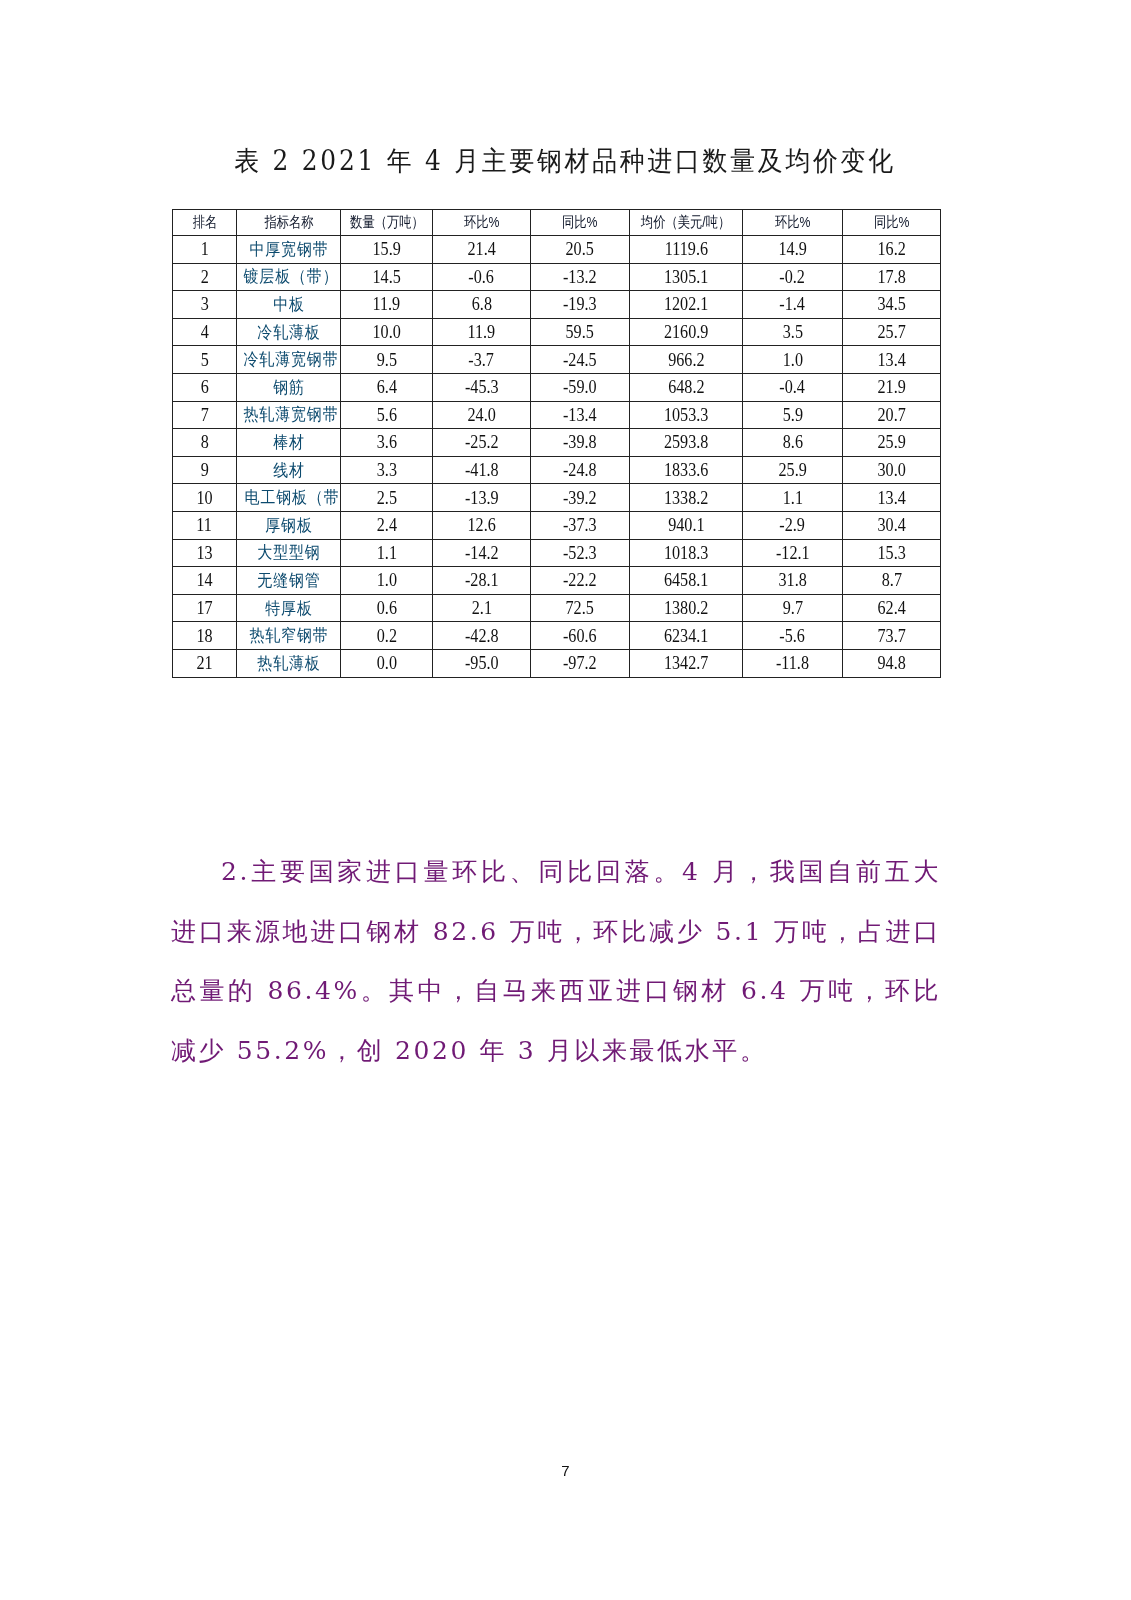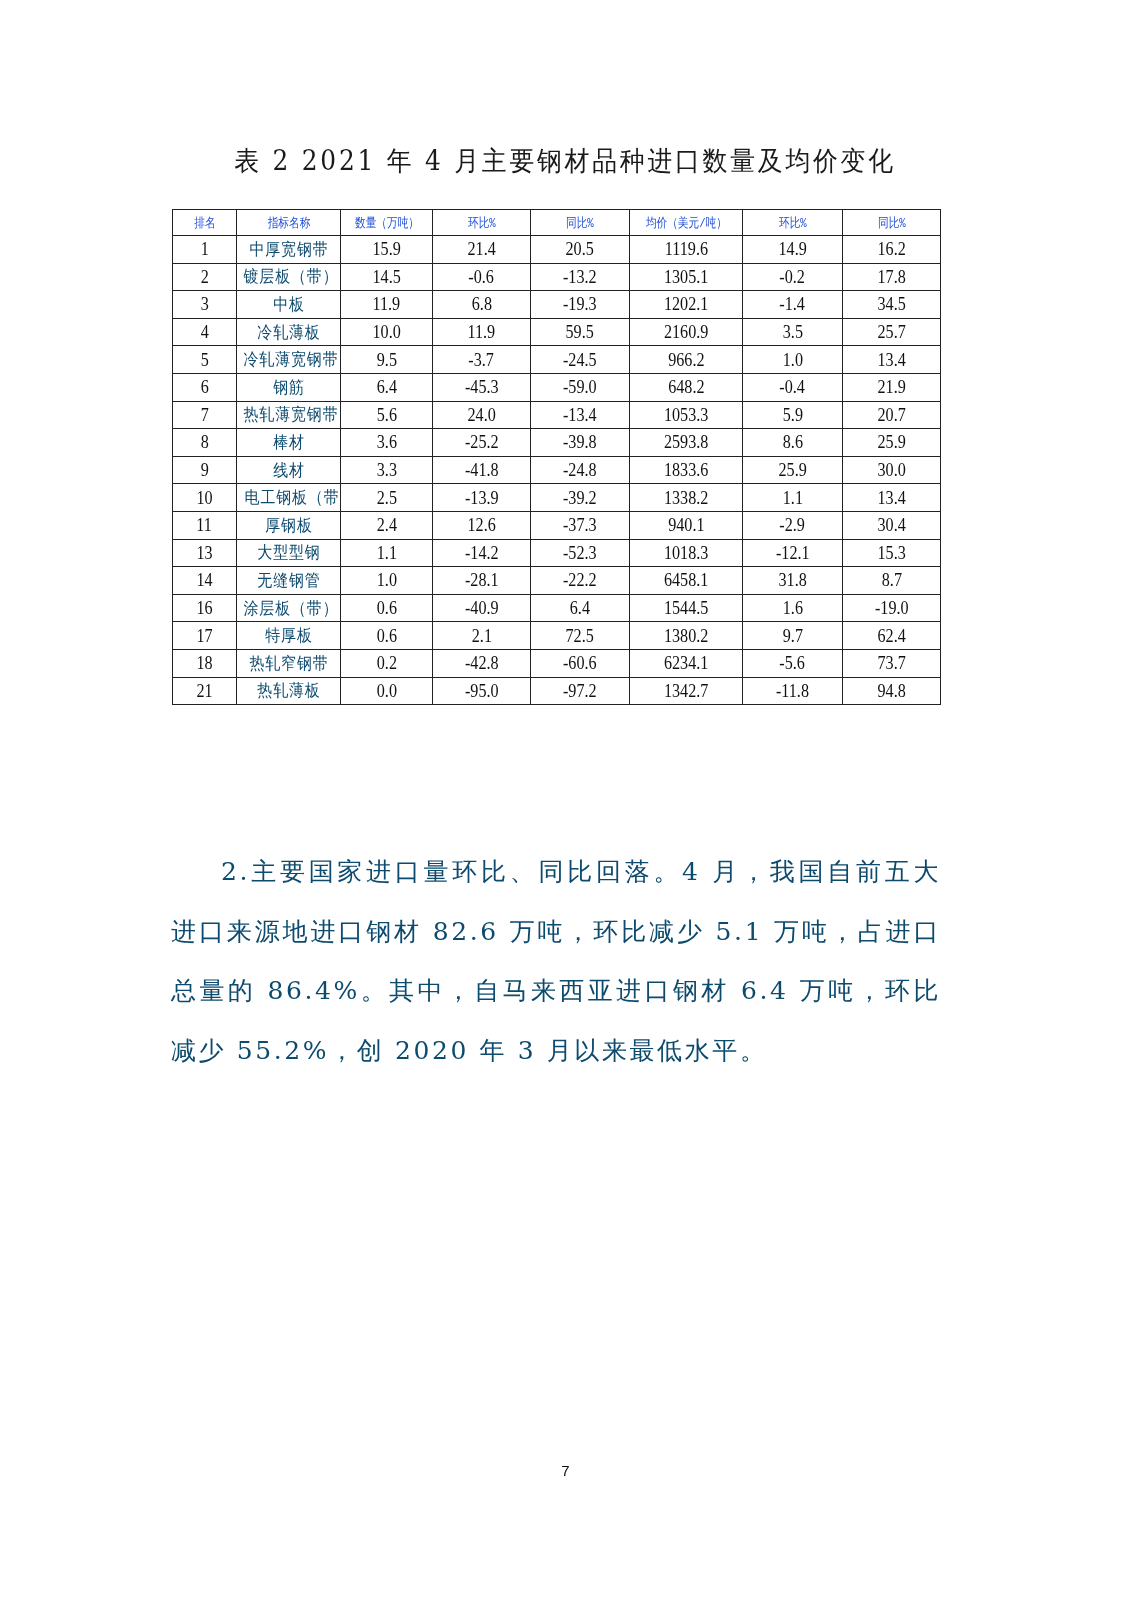--- a/index.html
+++ b/index.html
@@ -38,24 +38,24 @@
     .data-table td, .data-table th {
       border: 1px solid #222;
       padding: 0;
       text-align: center;
       vertical-align: middle;
       height: 26.6px;
       overflow: hidden;
       white-space: nowrap;
     }
     .data-table th {
-      font-family: Liberation Mono, monospace;
+      font-family: Liberation Sans, sans-serif;
       font-weight: normal;
-      font-size: 13px;
-      color: #1d4ed8;
+      font-size: 15px;
+      color: #0f172a;
       height: 25px;
     }
     .data-table th .hdr {
       display: inline-block;
       transform: scaleX(0.82);
     }
     .data-table td.num {
       font-family: "Liberation Serif", "DejaVu Serif", serif;
       font-size: 19px;
       color: #111;
@@ -84,21 +84,21 @@
     .col-yoy2 { width: 98px; }
 
     .body-paragraph {
       position: absolute;
       left: 171px;
       top: 842px;
       width: 770px;
       font-family: "DejaVu Serif", "Liberation Serif", serif;
       font-size: 25px;
       line-height: 59.5px;
-      color: #0c4a6e;
+      color: #701a75;
       text-align: justify;
       text-indent: 50px;
       letter-spacing: 2.6px;
     }
     .page-number {
       position: absolute;
       left: 0;
       width: 1131px;
       top: 1462px;
       text-align: center;
@@ -260,30 +260,20 @@
         <td class="num"><span>14</span></td>
         <td class="name"><span>无缝钢管</span></td>
         <td class="num"><span>1.0</span></td>
         <td class="num"><span>-28.1</span></td>
         <td class="num"><span>-22.2</span></td>
         <td class="num"><span>6458.1</span></td>
         <td class="num"><span>31.8</span></td>
         <td class="num"><span>8.7</span></td>
       </tr>
       <tr>
-        <td class="num"><span>16</span></td>
-        <td class="name"><span>涂层板（带）</span></td>
-        <td class="num"><span>0.6</span></td>
-        <td class="num"><span>-40.9</span></td>
-        <td class="num"><span>6.4</span></td>
-        <td class="num"><span>1544.5</span></td>
-        <td class="num"><span>1.6</span></td>
-        <td class="num"><span>-19.0</span></td>
-      </tr>
-      <tr>
         <td class="num"><span>17</span></td>
         <td class="name"><span>特厚板</span></td>
         <td class="num"><span>0.6</span></td>
         <td class="num"><span>2.1</span></td>
         <td class="num"><span>72.5</span></td>
         <td class="num"><span>1380.2</span></td>
         <td class="num"><span>9.7</span></td>
         <td class="num"><span>62.4</span></td>
       </tr>
       <tr>

